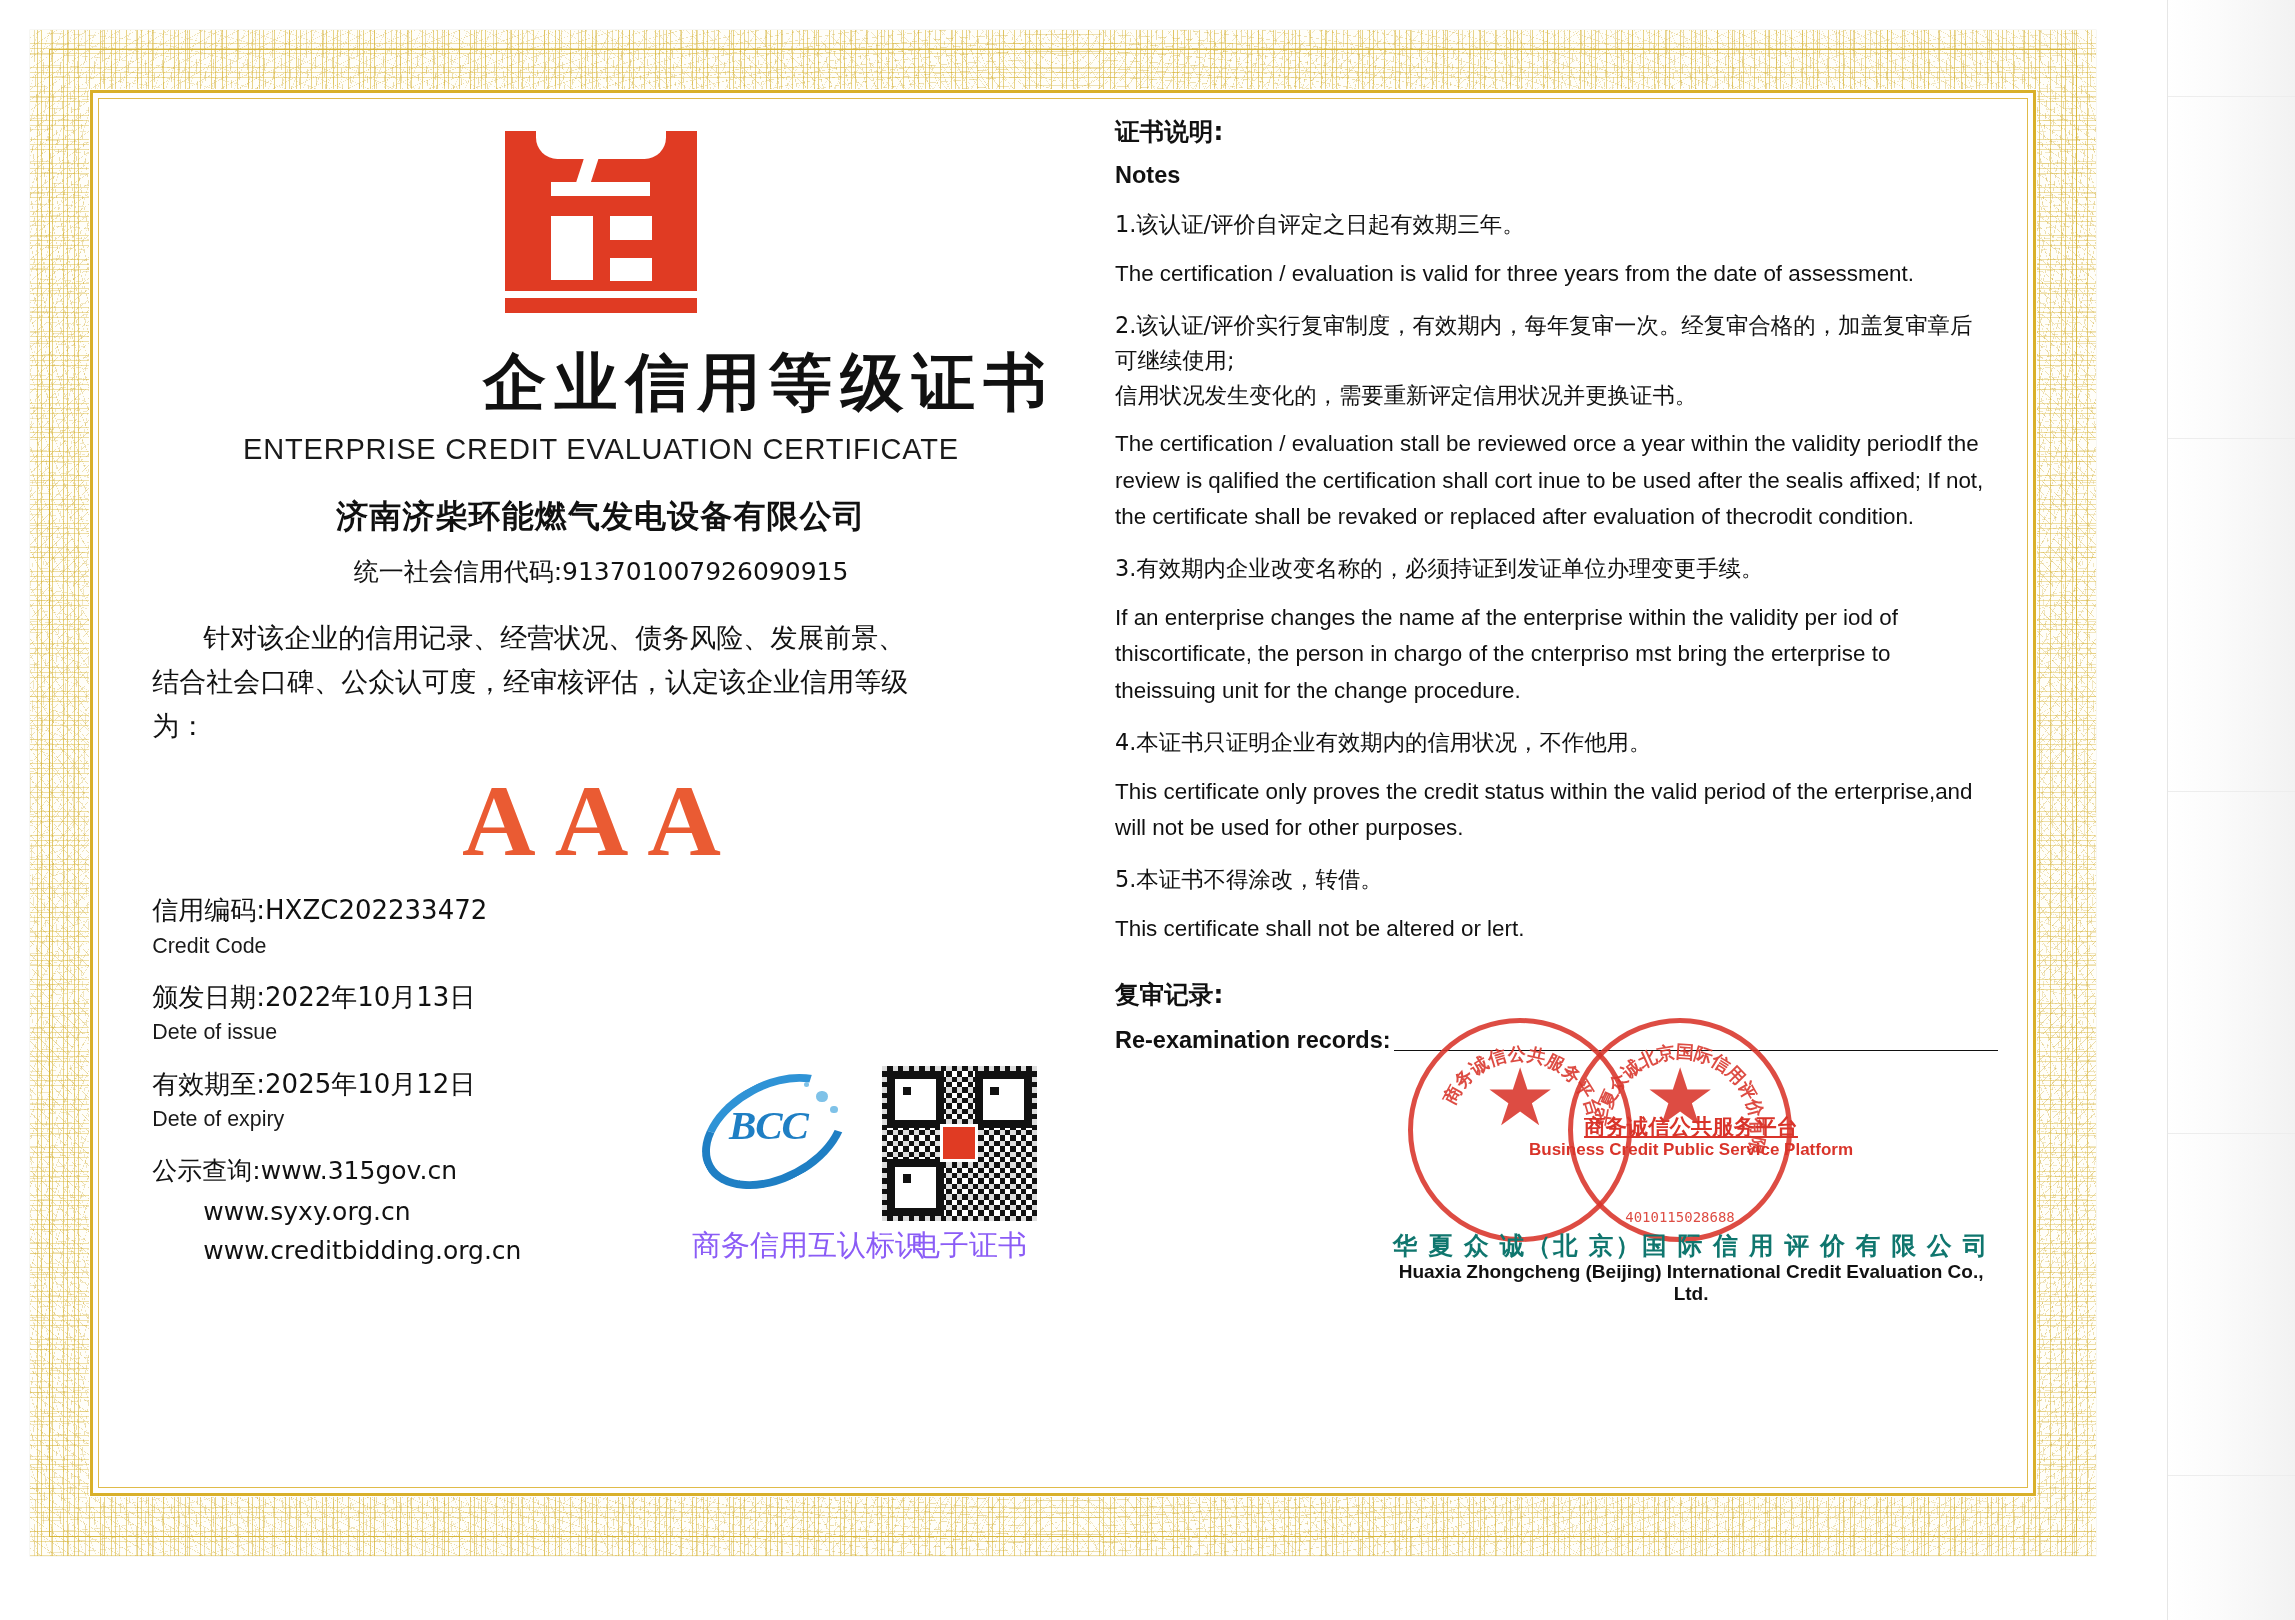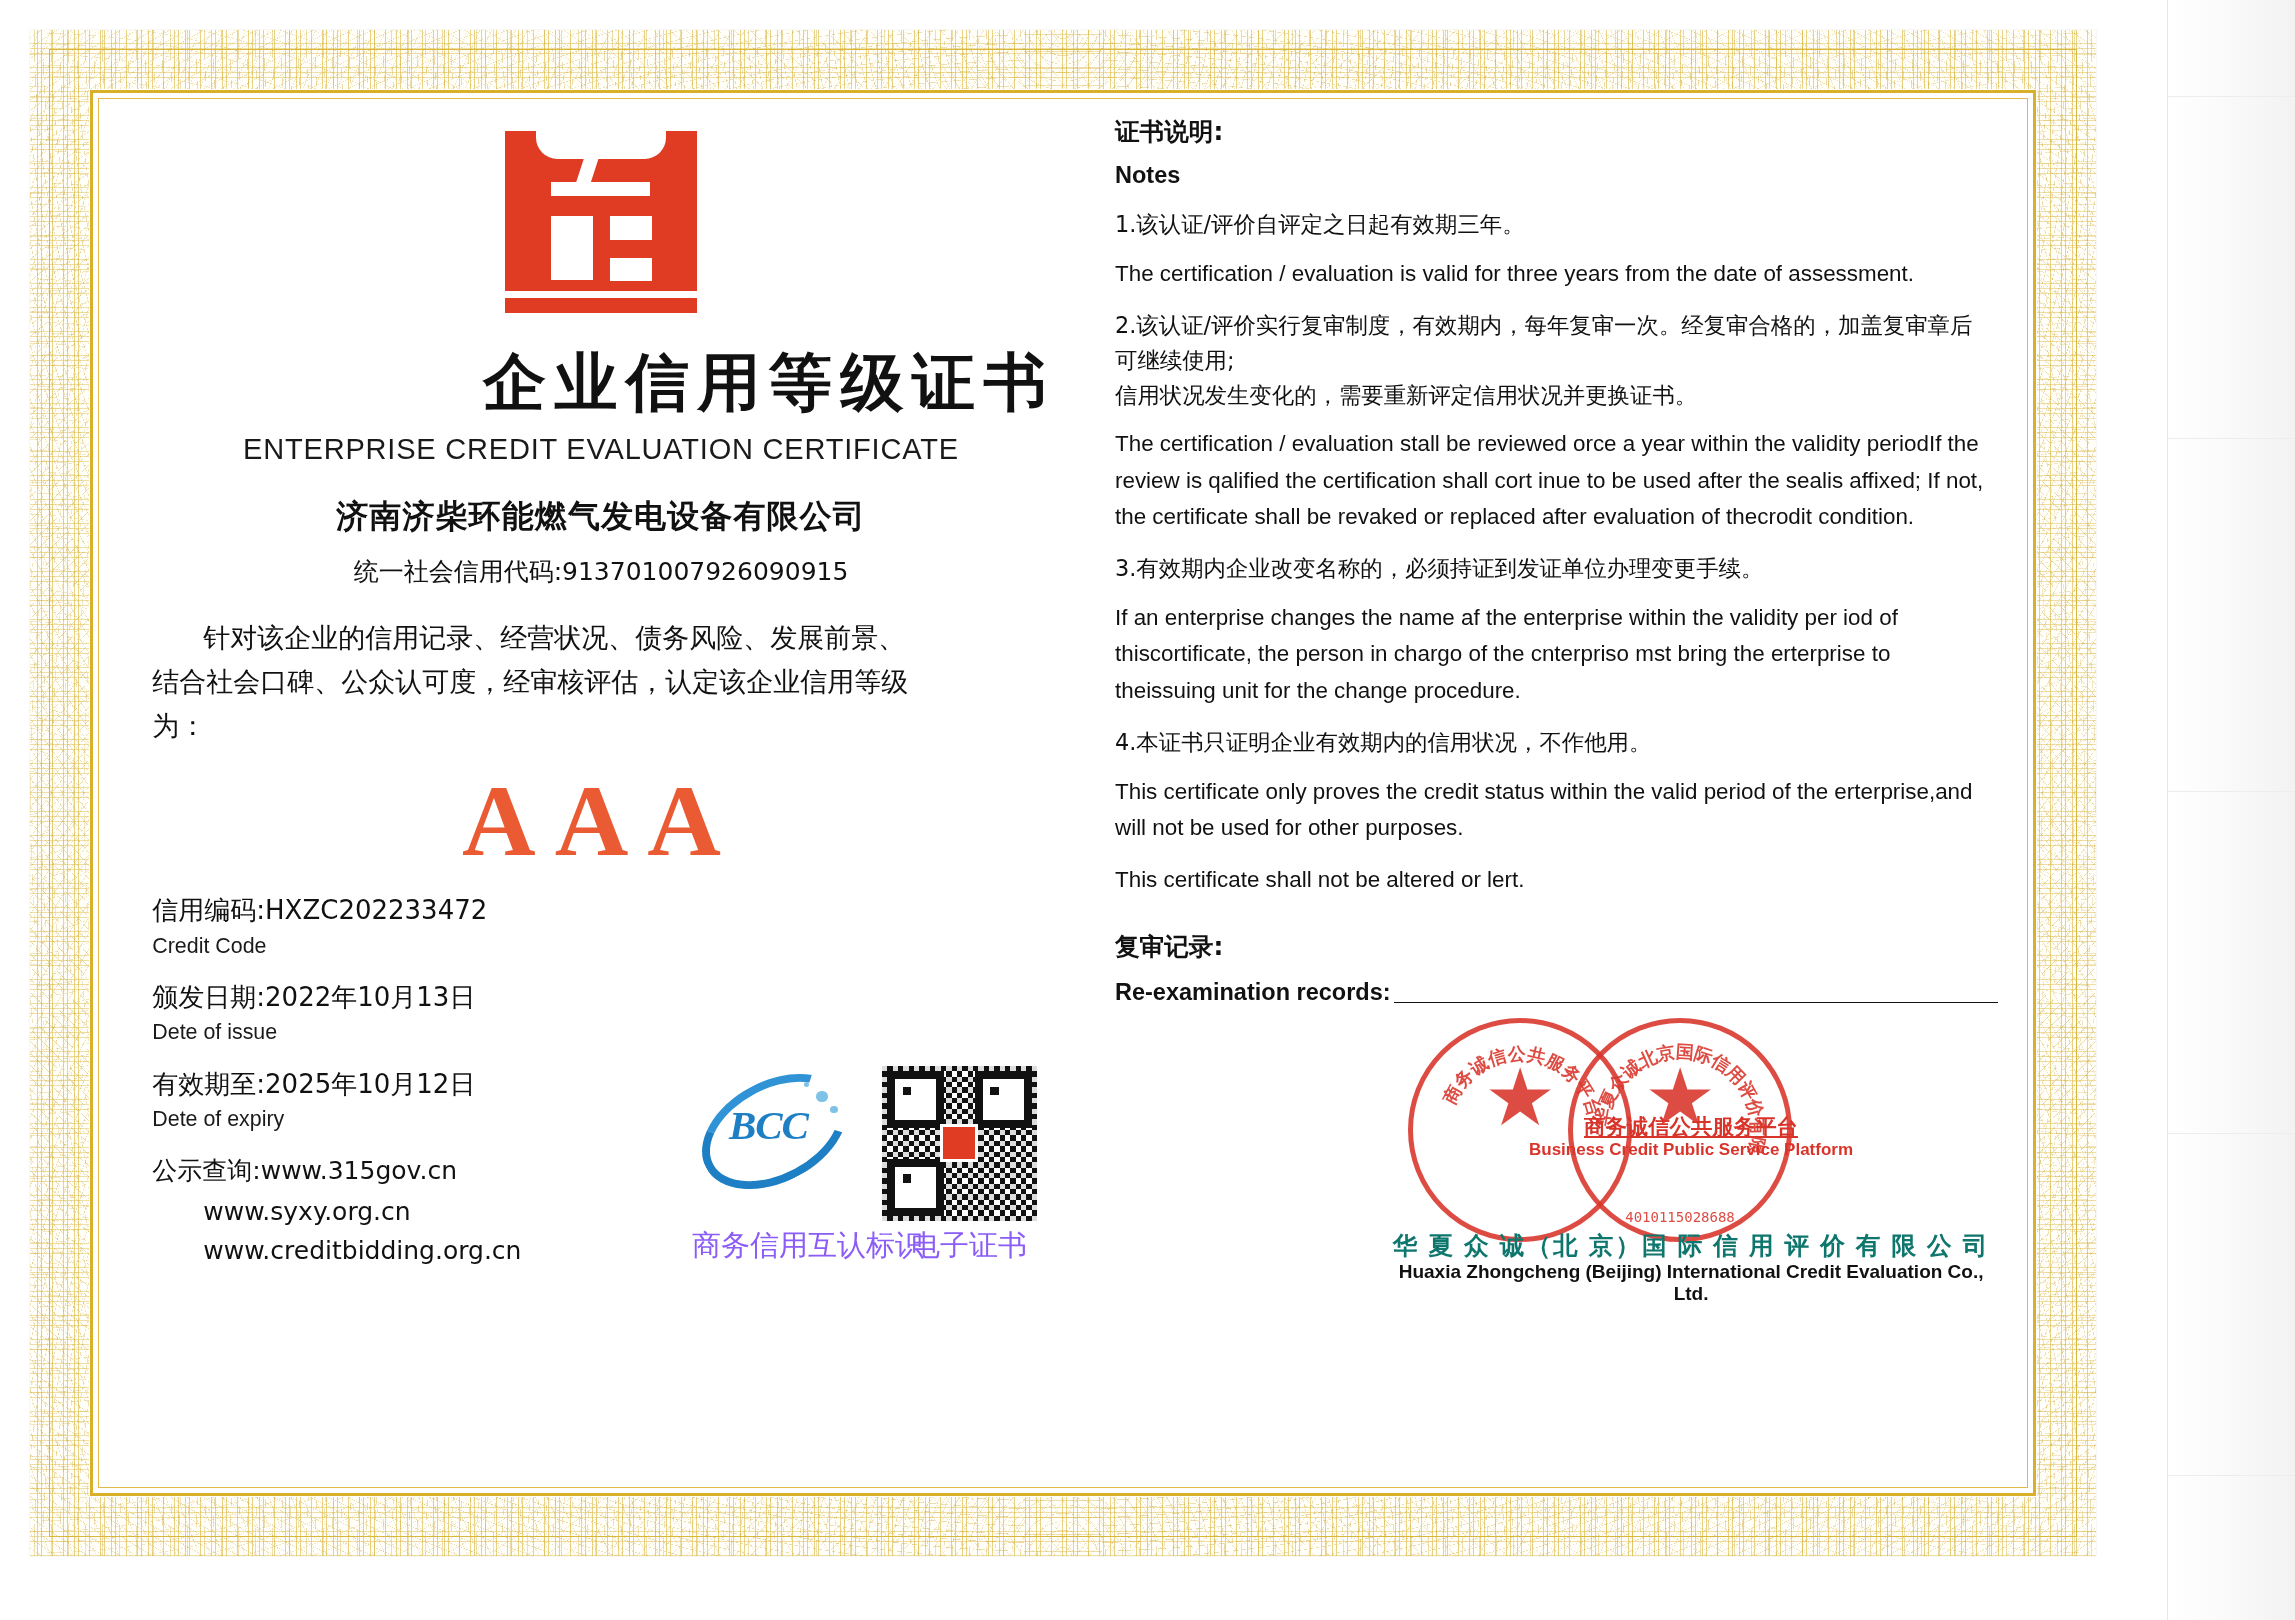--- a/index.html
+++ b/index.html
@@ -545,20 +545,21 @@
         <div class="note-cn" style="white-space:pre-line">2.该认证/评价实行复审制度，有效期内，每年复审一次。经复审合格的，加盖复审章后可继续使用;
 信用状况发生变化的，需要重新评定信用状况并更换证书。</div>
         <div class="note-en">The certification / evaluation stall be reviewed orce a year within the validity periodIf the review is qalified the certification shall cort inue to be used after the sealis affixed; If not, the certificate shall be revaked or replaced after evaluation of thecrodit condition.</div>
 
         <div class="note-cn">3.有效期内企业改变名称的，必须持证到发证单位办理变更手续。</div>
         <div class="note-en">If an enterprise changes the name af the enterprise within the validity per iod of thiscortificate, the person in chargo of the cnterpriso mst bring the erterprise to theissuing unit for the change procedure.</div>
 
         <div class="note-cn">4.本证书只证明企业有效期内的信用状况，不作他用。</div>
         <div class="note-en">This certificate only proves the credit status within the valid period of the erterprise,and will not be used for other purposes.</div>
 
+        <div class="note-cn">5.本证书不得涂改，转借。</div>
         <div class="note-en">This certificate shall not be altered or lert.</div>
 
         <div id="reexam">
           <div class="re-cn">复审记录:</div>
           <div class="re-en">
             <span>Re-examination records:</span><span class="rule"></span>
           </div>
         </div>
       </div>
 

